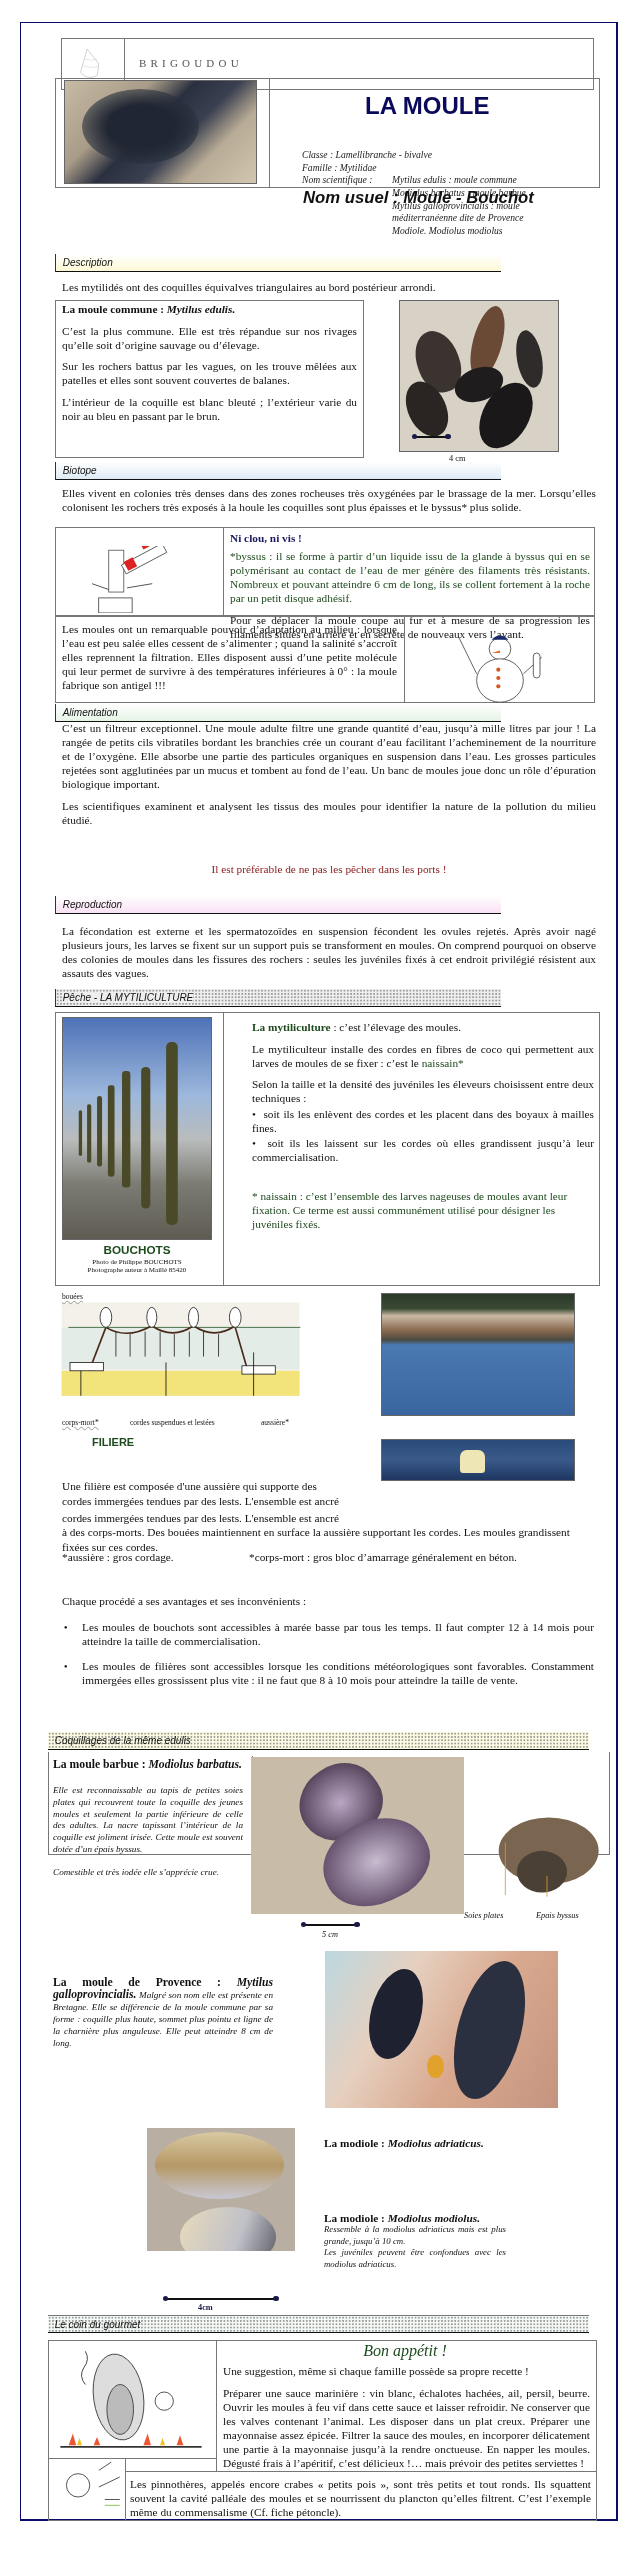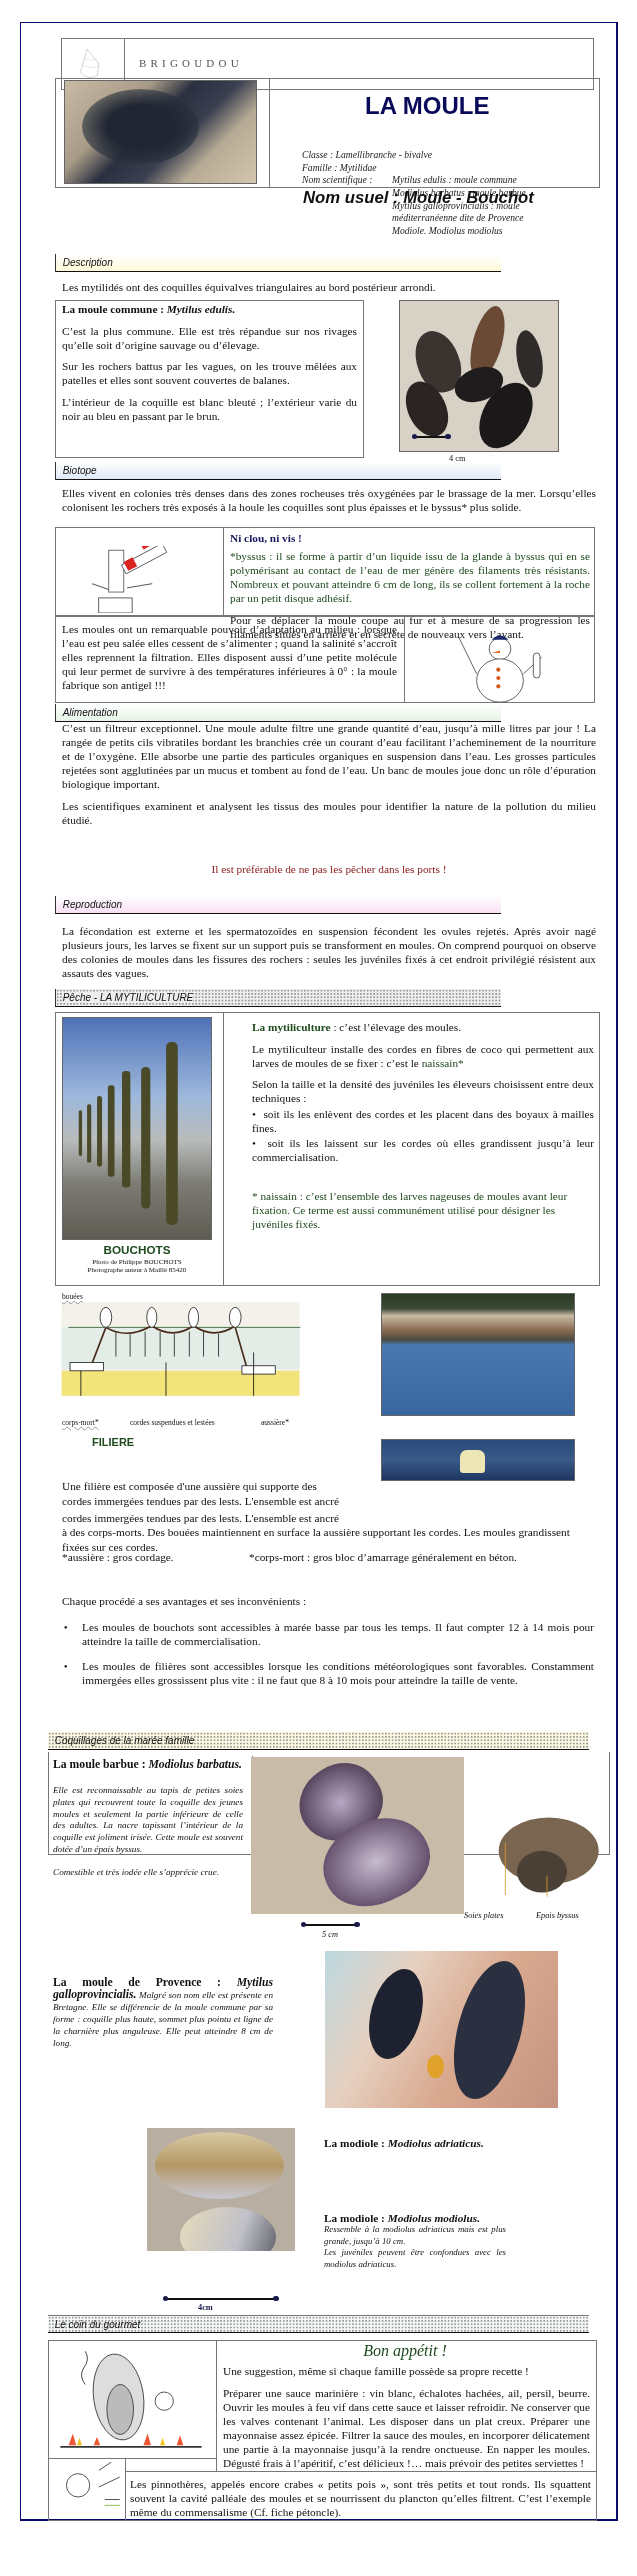--- a/index.html
+++ b/index.html
@@ -221,21 +221,21 @@
   <div data-name="filiere-line">à des corps-morts. Des bouées maintiennent en surface la aussière supportant les cordes. Les moules grandissent fixées sur ces cordes.</div>
 </div>
 <div class="abs" style="left:62px;top:1551px;font-size:11.3px;" data-name="def-aussiere">*aussière : gros cordage.</div>
 <div class="abs" style="left:249px;top:1551px;font-size:11.3px;" data-name="def-corps-mort">*corps-mort : gros bloc d’amarrage généralement en béton.</div>
 <div class="abs" style="left:62px;top:1595px;font-size:11.3px;" data-name="avantages-intro">Chaque procédé a ses avantages et ses inconvénients :</div>
 <div class="p" style="left:82px;top:1620px;width:512px;" data-name="avantages-list">
   <p style="position:relative;margin-bottom:11px;" data-name="avantage-item"><span style="position:absolute;left:-18.3px;" data-name="bullet-icon">•</span><span data-name="avantage-text">Les moules de bouchots sont accessibles à marée basse par tous les temps. Il faut compter 12 à 14 mois pour atteindre la taille de commercialisation.</span></p>
   <p style="position:relative;" data-name="avantage-item"><span style="position:absolute;left:-18.3px;" data-name="bullet-icon">•</span><span data-name="avantage-text">Les moules de filières sont accessibles lorsque les conditions météorologiques sont favorables. Constamment immergées elles grossissent plus vite : il ne faut que 8 à 10 mois pour atteindre la taille de vente.</span></p>
 </div>
 
-<div class="sec dot" style="top:1732px;left:48px;width:541px;background-color:#fbf9e0;border-left:none;" data-name="section-famille"><span data-name="section-heading">Coquillages de la marée famille</span></div>
+<div class="sec dot" style="top:1732px;left:48px;width:541px;background-color:#fbf9e0;border-left:none;" data-name="section-famille"><span data-name="section-heading">Coquillages de la même edulis</span></div>
 <div class="abs box" style="left:48px;top:1752px;width:562px;height:103px;border-top:none;" data-name="barbue-box">
   <div class="vline" style="left:203px;top:4.2px;height:98px;"></div>
 </div>
 <div class="abs" style="left:53px;top:1758px;width:190px;" data-name="barbue-text">
   <div style="font-weight:bold;font-size:11.7px;line-height:14px;"><span data-name="species-title">La moule barbue : </span><i data-name="species-latin">Modiolus barbatus.</i></div>
   <div class="small-it" style="margin-top:13.3px;" data-name="species-description">Elle est reconnaissable au tapis de petites soies plates qui recouvrent toute la coquille des jeunes moules et seulement la partie inférieure de celle des adultes. La nacre tapissant l’intérieur de la coquille est joliment irisée. Cette moule est souvent dotée d’un épais byssus.</div>
   <div class="small-it" style="margin-top:11.7px;" data-name="species-note">Comestible et très iodée elle s’apprécie crue.</div>
 </div>
 <div class="photo" style="left:251px;top:1757px;width:213px;height:157px;background:#c8bca8;border:none;" data-name="barbue-photo">
   <div style="position:absolute;left:48px;top:8.3px;width:83px;height:75px;border-radius:50% 50% 45% 55%;background:radial-gradient(#b9a7c4,#594860 70%,#3e3038);transform:rotate(-35deg);"></div>

